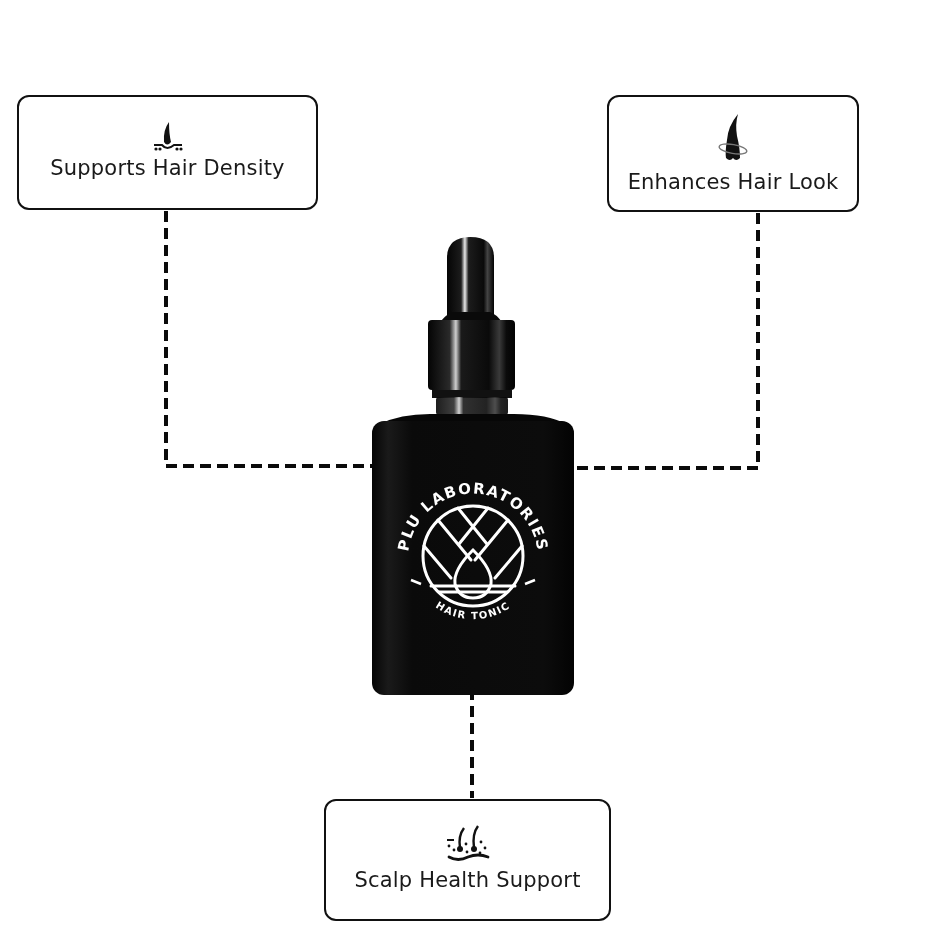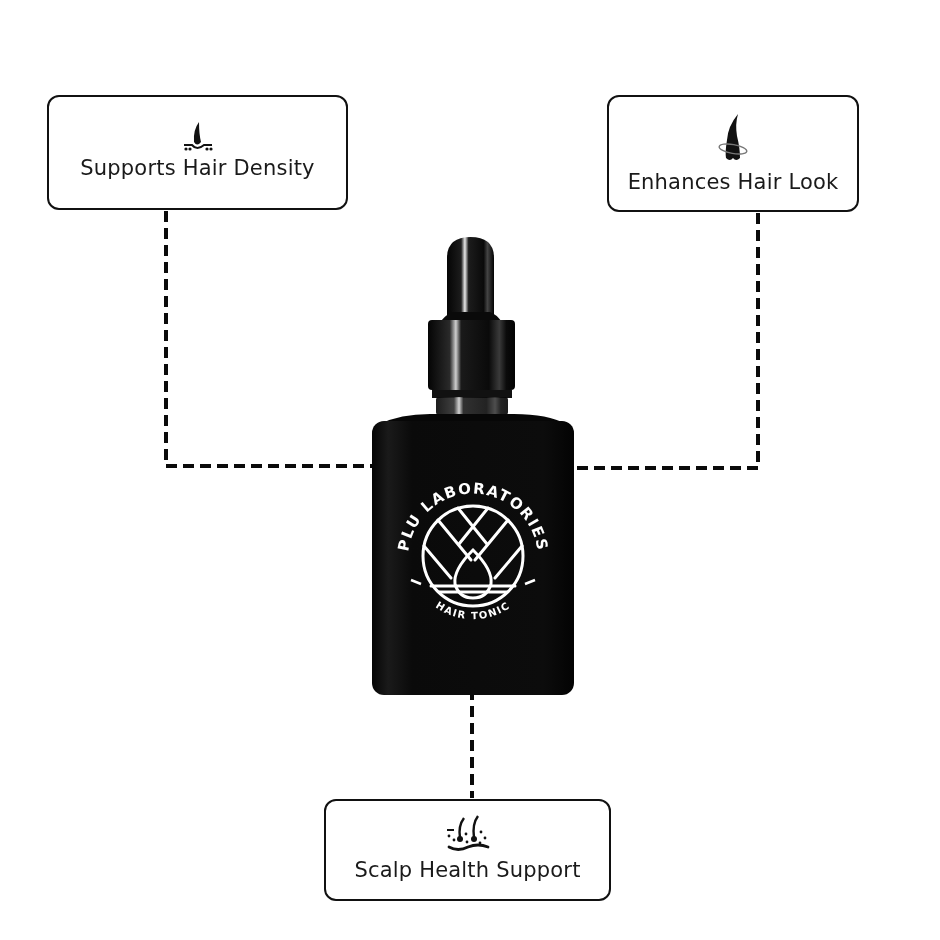--- a/index.html
+++ b/index.html
@@ -3,23 +3,23 @@
 <meta charset="utf-8">
 <style>
   html, body { margin: 0; padding: 0; background: #ffffff; }
   body { width: 940px; height: 940px; position: relative; overflow: hidden;
          font-family: "DejaVu Sans", "Liberation Sans", sans-serif; color: #111; }
   .box { position: absolute; background: #fff; border: 2px solid #111; border-radius: 12px;
          box-sizing: border-box; display: flex; flex-direction: column; align-items: center;
          justify-content: center; text-align: center; }
   .box .label { font-size: 21px; line-height: 33px; letter-spacing: 0.2px; color: #1a1a1a; }
   .box .icon { display: block; }
-  #box-left { left: 17px; top: 95px; width: 301px; height: 115px; margin-left: 30px; }
+  #box-left { left: 17px; top: 95px; width: 301px; height: 115px; }
   #box-right { left: 607px; top: 95px; width: 252px; height: 117px; }
-  #box-bottom { left: 324px; top: 799px; width: 287px; height: 102px; }
+  #box-bottom { left: 324px; top: 799px; width: 287px; height: 122px; }
   svg.overlay { position: absolute; left: 0; top: 0; }
 </style>
 </head>
 <body>
 
 <svg class="overlay" width="940" height="940" viewBox="0 0 940 940">
   <defs>
     <linearGradient id="bodyGrad" x1="0" x2="1" y1="0" y2="0">
       <stop offset="0" stop-color="#050505"></stop>
       <stop offset="0.08" stop-color="#1a1a1a"></stop>

